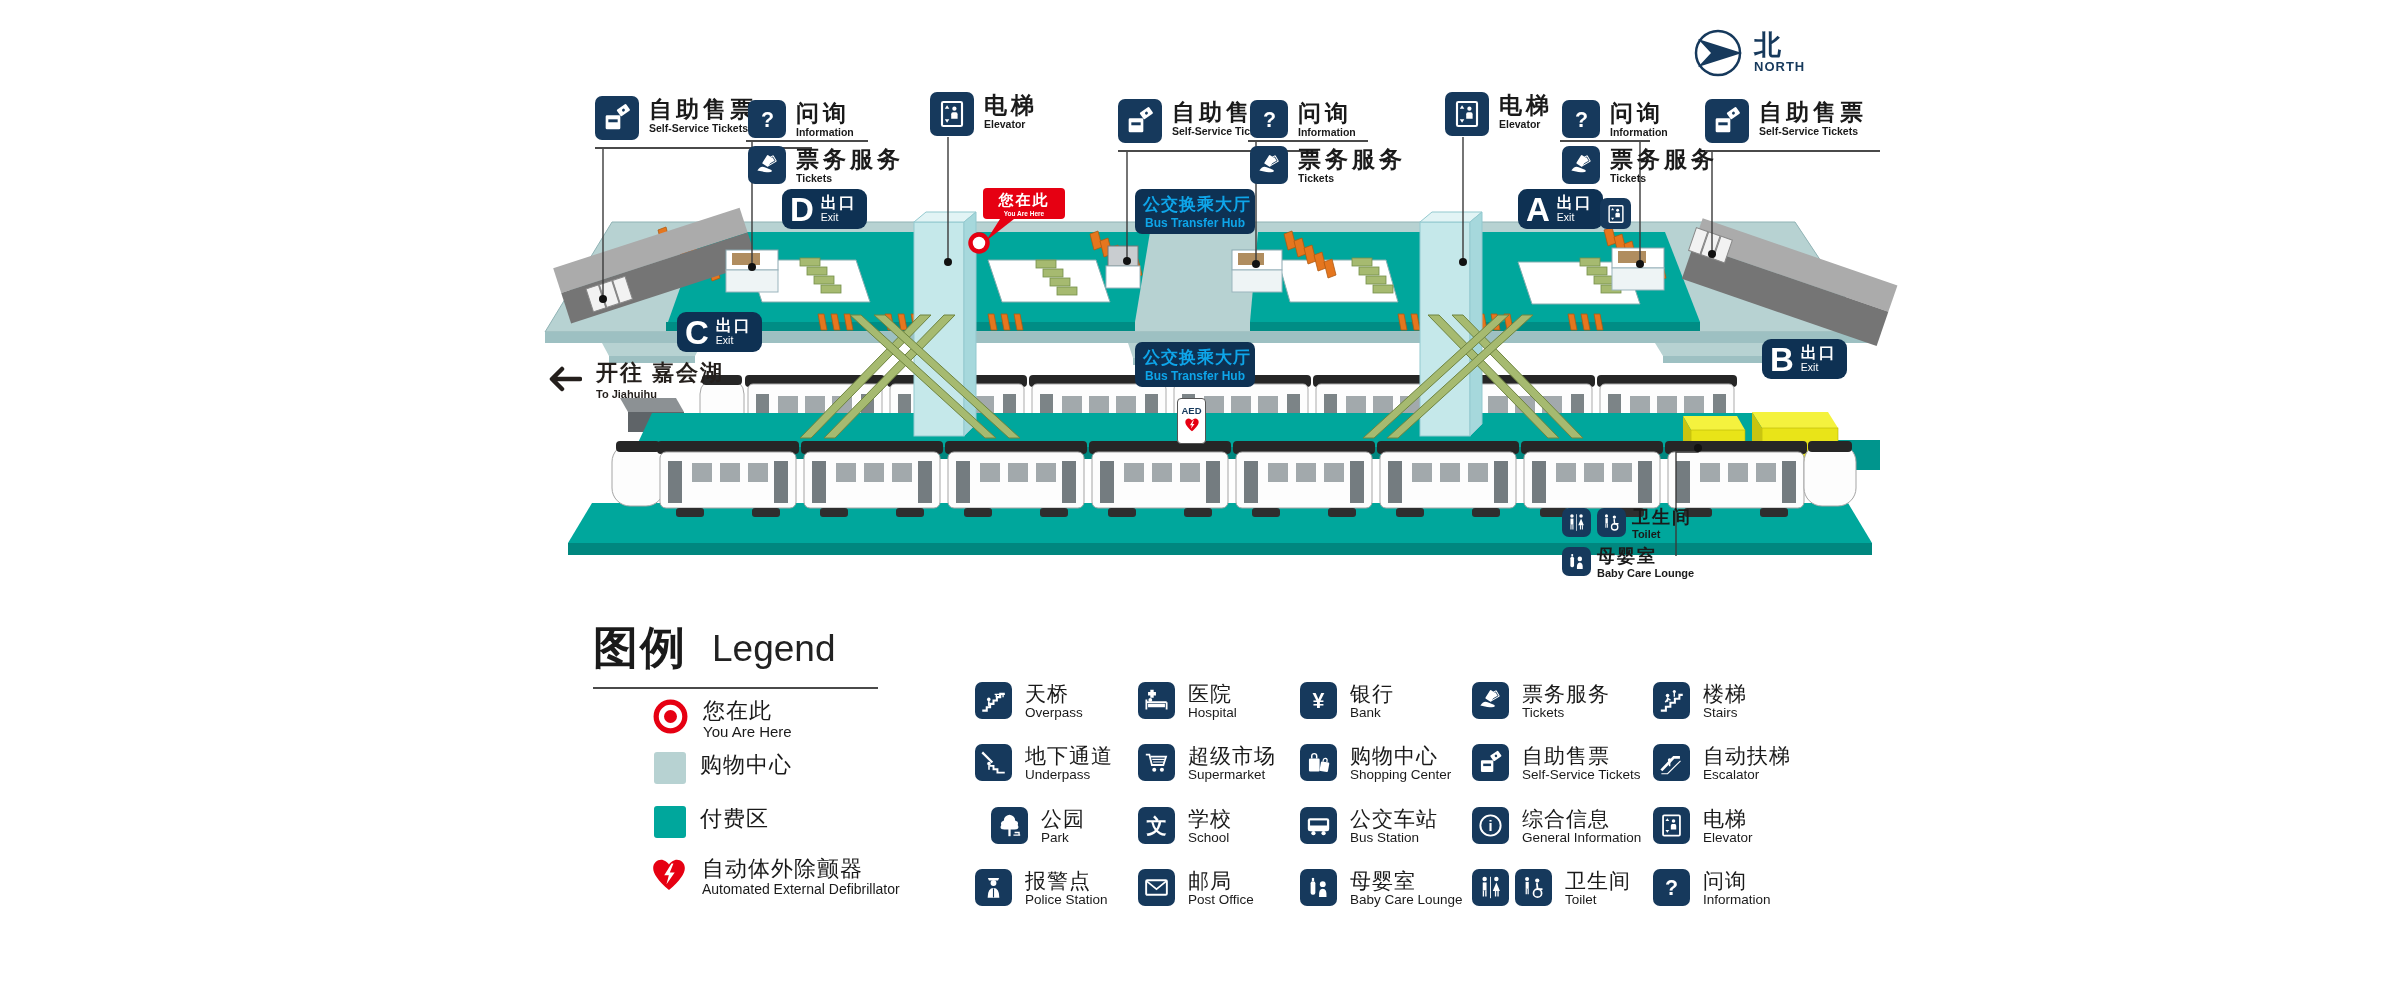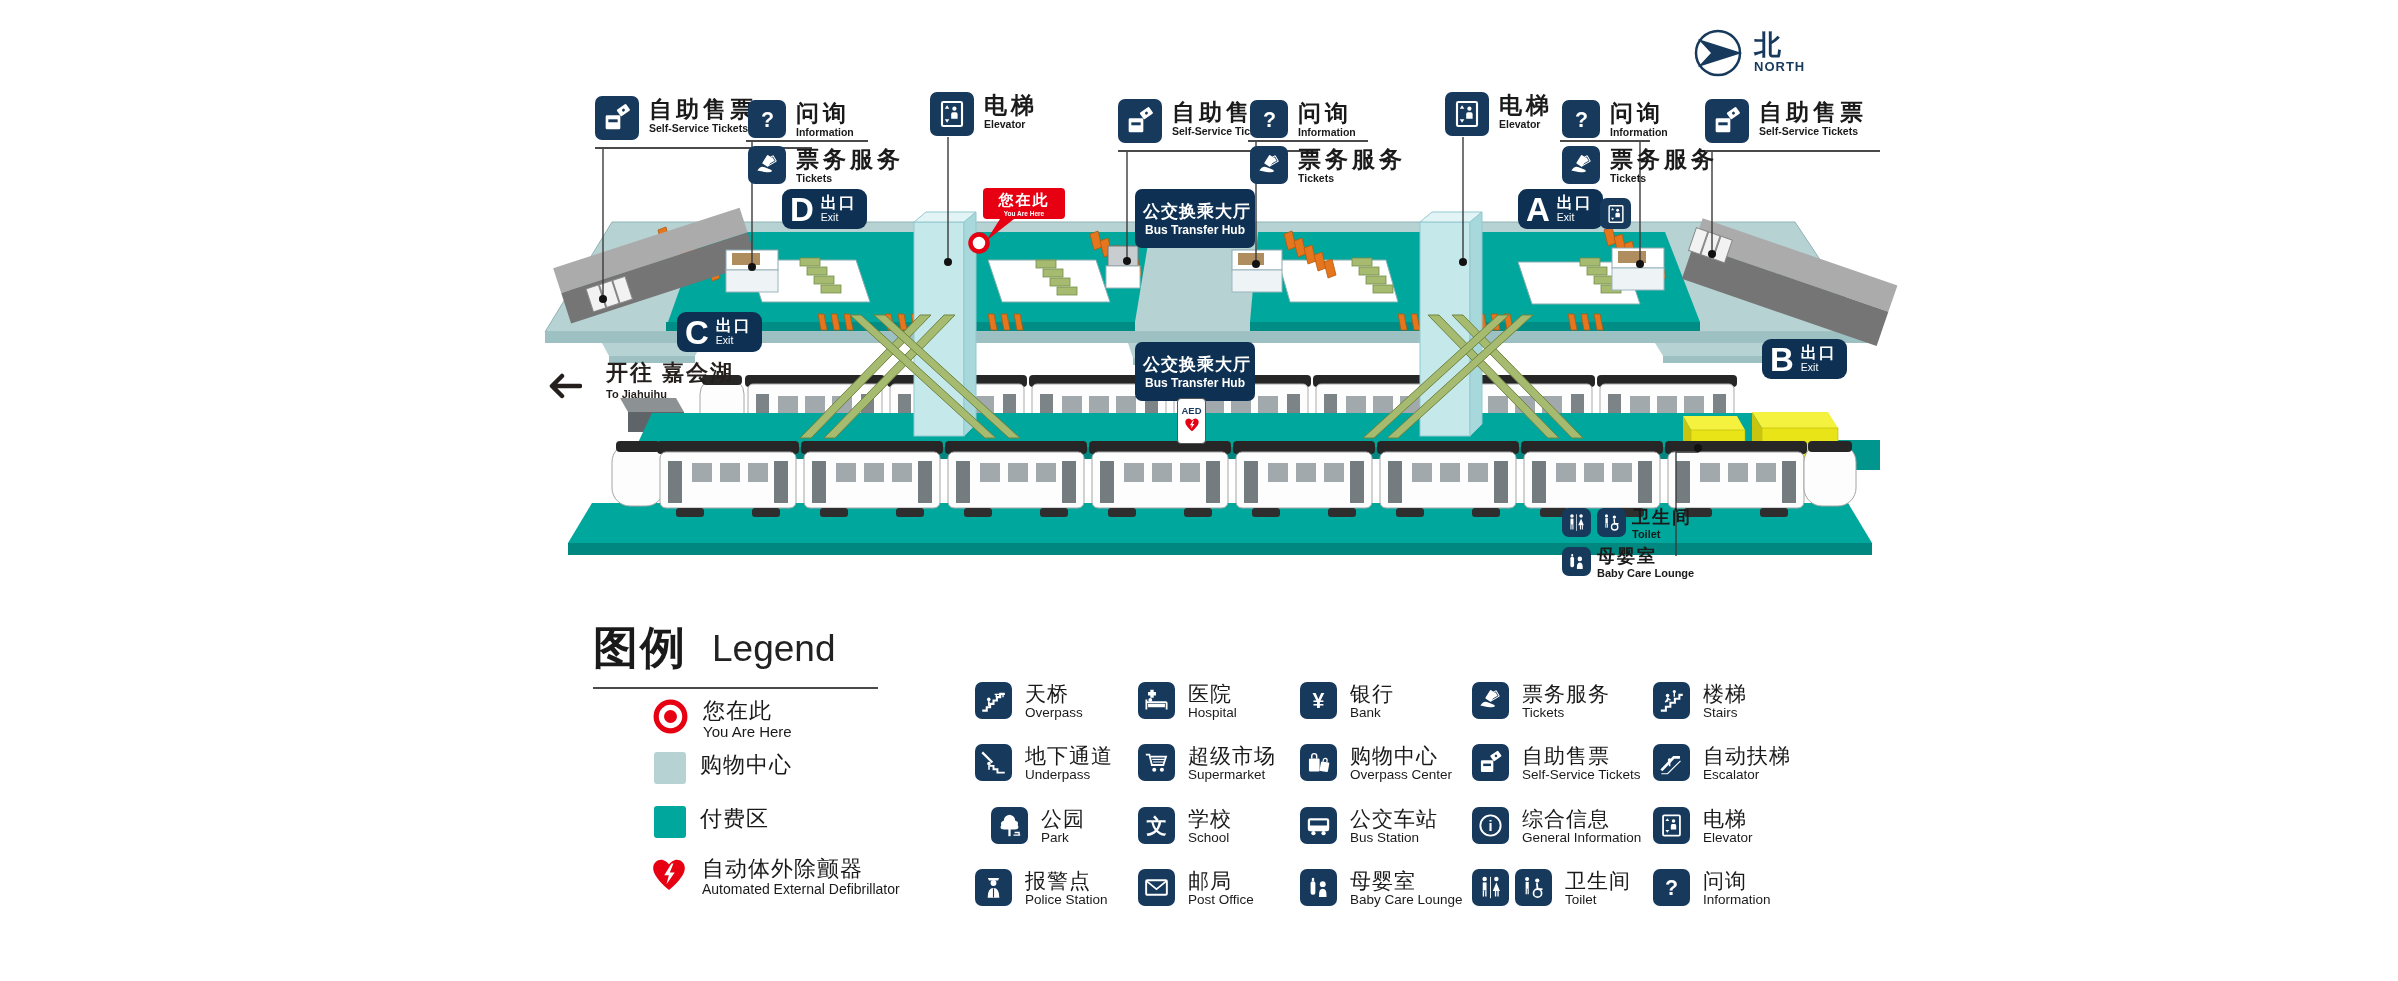--- a/index.html
+++ b/index.html
@@ -10,21 +10,21 @@
   .tile{background:#16395c;border-radius:7px;display:flex;align-items:center;justify-content:center;flex:0 0 auto;}
   .sign-row{display:flex;align-items:flex-start;position:absolute;}
   .sign-row .stxt{margin-left:10px;padding-top:1px;}
   .sign-row .zh{font-weight:bold;font-size:23px;letter-spacing:4px;line-height:1.1;white-space:nowrap;}
   .sign-row .en{font-weight:bold;font-size:10.5px;line-height:1.25;white-space:nowrap;}
   .underline{position:absolute;height:2px;background:#4a4a4a;}
   .exit-sign{position:absolute;background:#0e3153;color:#fff;border-radius:9px;display:flex;align-items:center;padding:3px 10px 3px 8px;gap:7px;height:40px;box-sizing:border-box;}
   .exit-sign .letter{font-size:33px;font-weight:bold;line-height:1;}
   .exit-sign .zh{font-size:16px;font-weight:bold;letter-spacing:2px;line-height:1;white-space:nowrap;}
   .exit-sign .en{font-size:10.5px;line-height:1.2;}
-  .bus-sign{position:absolute;background:#0e3153;color:#ffffff;border-radius:7px;text-align:center;padding:11px 8px;width:104px;}
+  .bus-sign{position:absolute;background:#0e3153;color:#0ea5e9;border-radius:7px;text-align:center;padding:4px 8px;width:104px;}
   .bus-sign .zh{font-size:17px;font-weight:bold;letter-spacing:1px;white-space:nowrap;}
   .bus-sign .en{font-size:12px;font-weight:bold;white-space:nowrap;}
   .here-sign{position:absolute;background:#e60012;color:#fff;border-radius:4px;text-align:center;padding:3px 6px 2px;width:70px;}
   .here-sign .zh{font-size:15px;font-weight:bold;letter-spacing:2px;white-space:nowrap;}
   .here-sign .en{font-size:6.5px;font-weight:bold;white-space:nowrap;}
   .aed-sign{position:absolute;background:#fff;border:1.5px solid #555;border-radius:4px;width:27px;height:44px;display:flex;flex-direction:column;align-items:center;justify-content:center;gap:1px;}
   .aed-sign .t{font-size:9.5px;font-weight:bold;color:#16395c;}
   .dir .zh{font-size:22px;font-weight:bold;letter-spacing:2px;color:#241f1c;white-space:nowrap;}
   .dir .en{font-size:11px;font-weight:bold;color:#241f1c;white-space:nowrap;}
   .dir .note{font-size:9px;color:#241f1c;white-space:nowrap;}
@@ -407,21 +407,21 @@
 
     <div class="aed-sign" style="left:1177px;top:398px;">
       <div class="t">AED</div>
       <span id="aed-heart"><svg width="16" height="16" viewBox="0 0 24 24">
             <path d="M12 21.5 C5 15.5 2 11 2 7.5 C2 4.3 4.5 2.3 7 2.3 C9 2.3 11 3.8 12 5.3 C13 3.8 15 2.3 17 2.3 C19.5 2.3 22 4.3 22 7.5 C22 11 19 15.5 12 21.5 z" fill="#e60012"></path>
             <path d="M13.6 4.8 L9 12.2 h2.9 L10.4 17.8 L15.6 10.4 h-3.1 L14.8 4.8 z" fill="#fff"></path>
           </svg></span>
     </div>
 
     <div class="dir" style="position:absolute;left:548px;top:358px;">
-      <div style="display:flex;align-items:flex-end;gap:24px;">
+      <div style="display:flex;align-items:center;gap:14px;">
         <svg width="34" height="28" viewBox="0 0 34 28">
           <path d="M32 14 H6 M14 4 L4 14 L14 24" fill="none" stroke="#241f1c" stroke-width="4.5" stroke-linecap="round" stroke-linejoin="round"></path>
         </svg>
         <div>
           <div class="zh">开往 嘉会湖</div>
           <div class="en">To Jiahuihu</div>
         </div>
       </div>
     </div>
 
@@ -826,21 +826,21 @@
                 <rect x="3.5" y="8.5" width="9.5" height="11.5" rx="1" fill="#fff"></rect>
                 <path d="M6 8.5 v-2.2 a2.2 2.2 0 0 1 4.4 0 v2.2" stroke="#fff" fill="none" stroke-width="1.3"></path>
                 <g transform="rotate(10 17 16)">
                   <rect x="13.5" y="11.5" width="7.5" height="8.5" rx="1" fill="#fff"></rect>
                   <path d="M15.2 11.5 v-1.6 a1.7 1.7 0 0 1 3.4 0 v1.6" stroke="#fff" fill="none" stroke-width="1.1"></path>
                 </g>
               </svg>
             </span>
             <span>
               <div class="zh">购物中心</div>
-              <div class="en">Overpass Center</div>
+              <div class="en">Shopping Center</div>
             </span>
           </div>
           <div class="fac" style="left: 1472px; top: 744px;">
             <span class="tile" style="height: 37px; width: 37px;">
               <svg width="27" height="27" viewBox="0 0 24 24">
                 <rect x="3.5" y="10" width="11" height="10.5" rx="1" fill="#fff"></rect>
                 <rect x="5.5" y="13" width="7" height="2.2" fill="#16395c"></rect>
                 <g transform="rotate(-35 17 6)">
                   <rect x="12.5" y="3" width="8.5" height="6" rx="0.8" fill="#fff"></rect>
                   <circle cx="16.8" cy="6" r="1.1" fill="#16395c"></circle>

